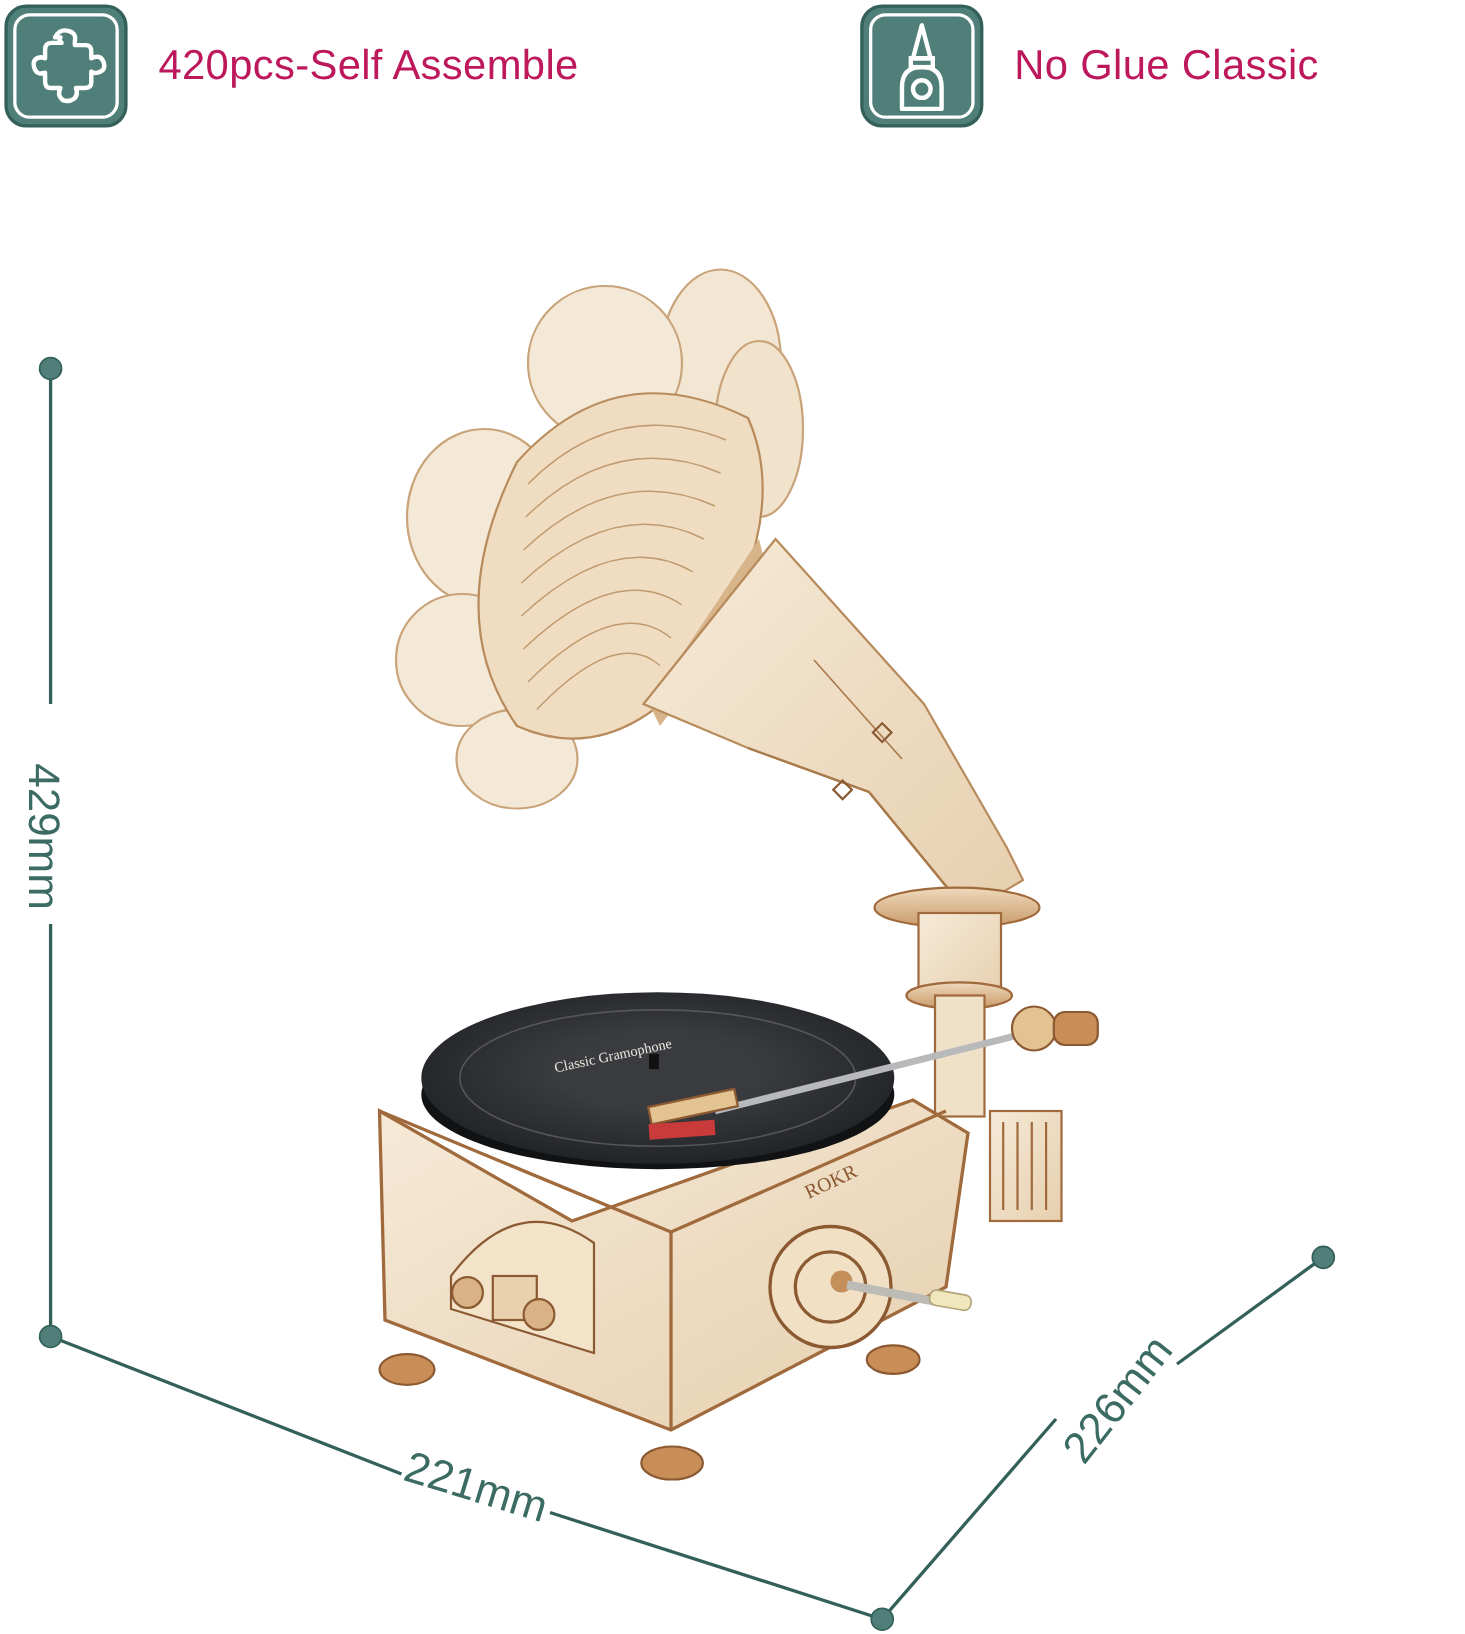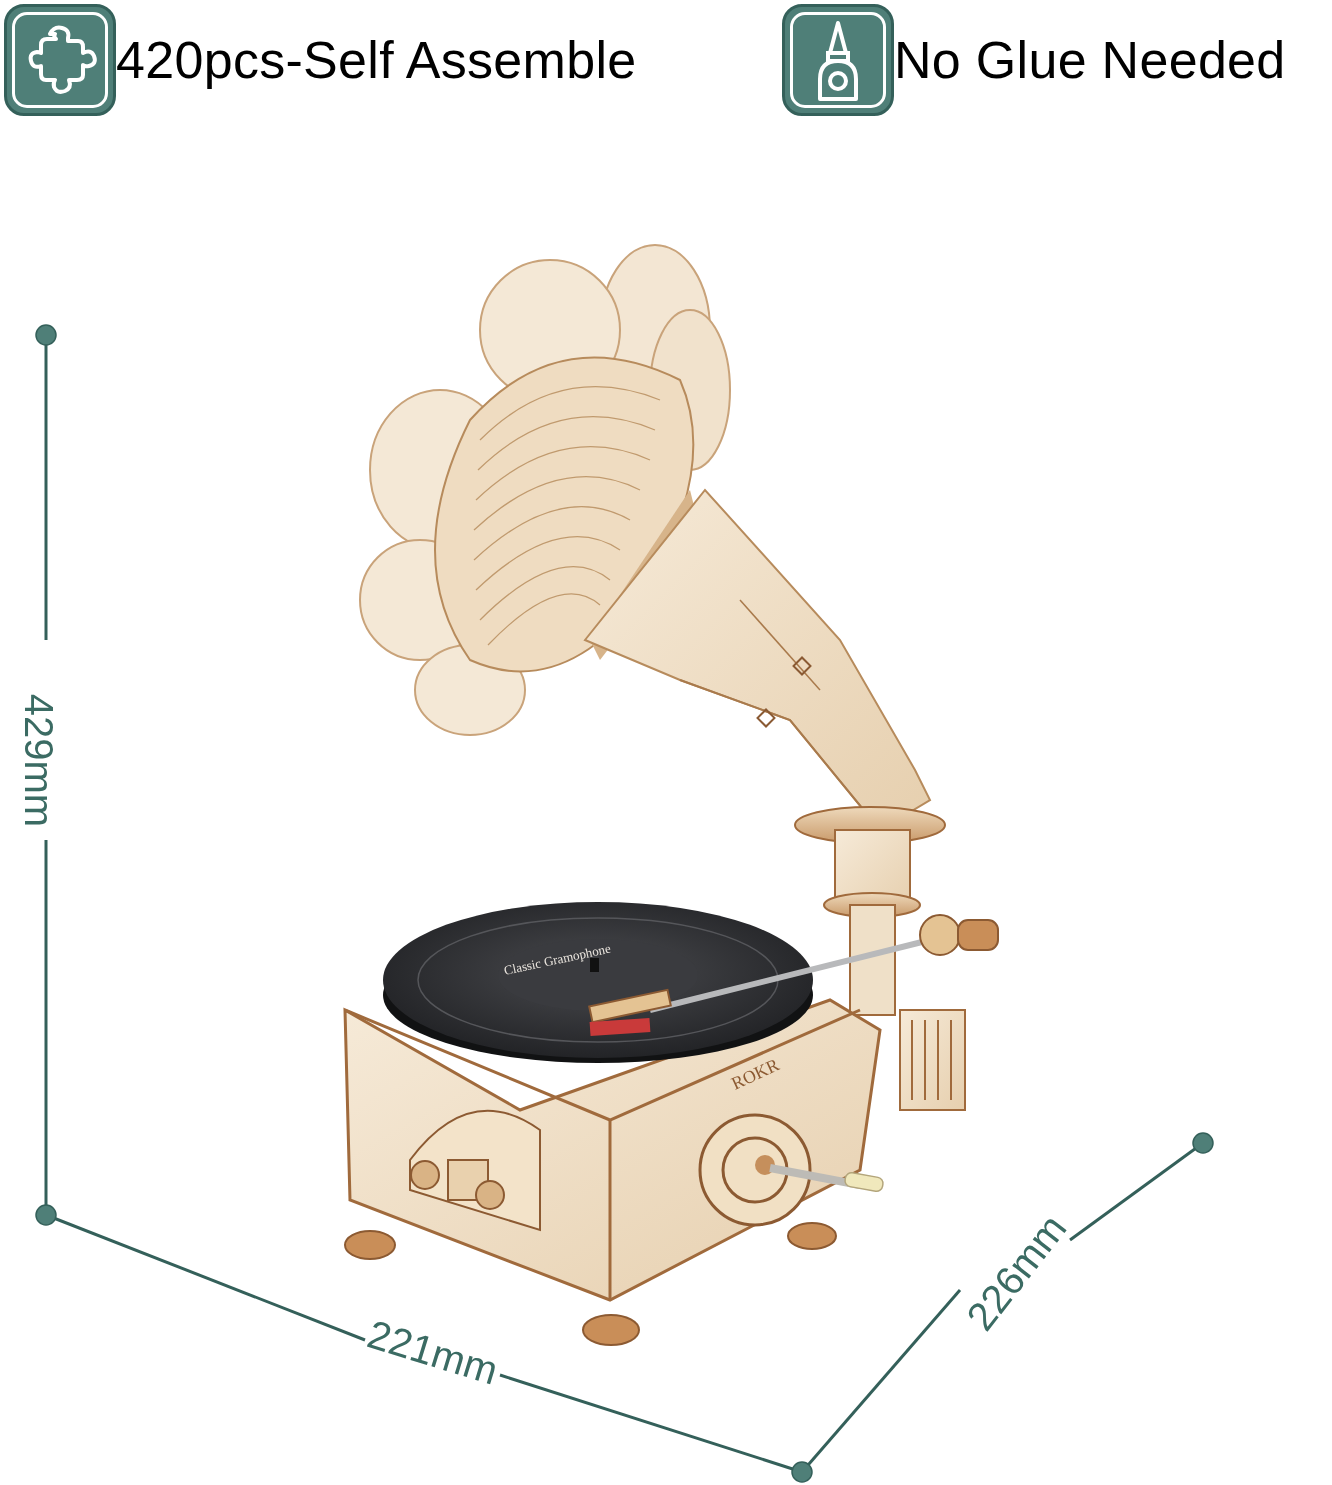--- a/index.html
+++ b/index.html
@@ -4,21 +4,21 @@
 <style>
   html, body { margin: 0; padding: 0; background: #ffffff; }
   body { width: 1332px; height: 1485px; position: relative; overflow: hidden;
          font-family: "Liberation Sans", "DejaVu Sans", sans-serif; }
   .feature { position: absolute; top: 4px; display: flex; align-items: center; }
   .feature .badge { width: 112px; height: 112px; border-radius: 20px; background: #4f7f78;
         border: 3px solid #34605a; box-sizing: border-box; display: flex; align-items: center;
         justify-content: center; position: relative; }
   .feature .badge::after { content: ""; position: absolute; inset: 5px; border: 3px solid #ffffff;
         border-radius: 15px; }
-  .feature .label { color: #000000; font-size: 52px; letter-spacing: 0.3px; white-space: nowrap; }
+  .feature .label { color: #be185d; font-size: 38px; letter-spacing: 0.3px; margin-left: 28px; white-space: nowrap; }
   #f1 { left: 4px; }
   #f2 { left: 782px; }
   .overlay { position: absolute; left: 0; top: 0; }
   .dim-label { position: absolute; color: #3b6b63; font-size: 40px; white-space: nowrap;
         transform-origin: center center; }
 </style>
 </head>
 <body>
 
 <div class="feature" id="f1">
@@ -32,21 +32,21 @@
 
 <div class="feature" id="f2">
   <div class="badge">
     <svg width="70" height="90" viewBox="0 0 70 90" style="position:relative;z-index:1">
       <path d="M35 8 L27 38 L43 38 Z" fill="none" stroke="#ffffff" stroke-width="4" stroke-linejoin="round"></path>
       <rect x="25" y="38" width="20" height="8" fill="none" stroke="#ffffff" stroke-width="4"></rect>
       <path d="M17 84 L17 64 Q17 46 35 46 Q53 46 53 64 L53 84 Z" fill="none" stroke="#ffffff" stroke-width="4" stroke-linejoin="round"></path>
       <circle cx="35" cy="66" r="8" fill="none" stroke="#ffffff" stroke-width="4"></circle>
     </svg>
   </div>
-  <div class="label">No Glue Needed</div>
+  <div class="label">No Glue Classic</div>
 </div>
 
 <svg class="overlay" width="1332" height="1485" viewBox="0 0 1332 1485">
   <defs>
     <linearGradient id="wood" x1="0" y1="0" x2="1" y2="1">
       <stop offset="0" stop-color="#f6ead8"></stop>
       <stop offset="1" stop-color="#e6cfae"></stop>
     </linearGradient>
     <linearGradient id="woodDark" x1="0" y1="0" x2="0" y2="1">
       <stop offset="0" stop-color="#eed9bb"></stop>

